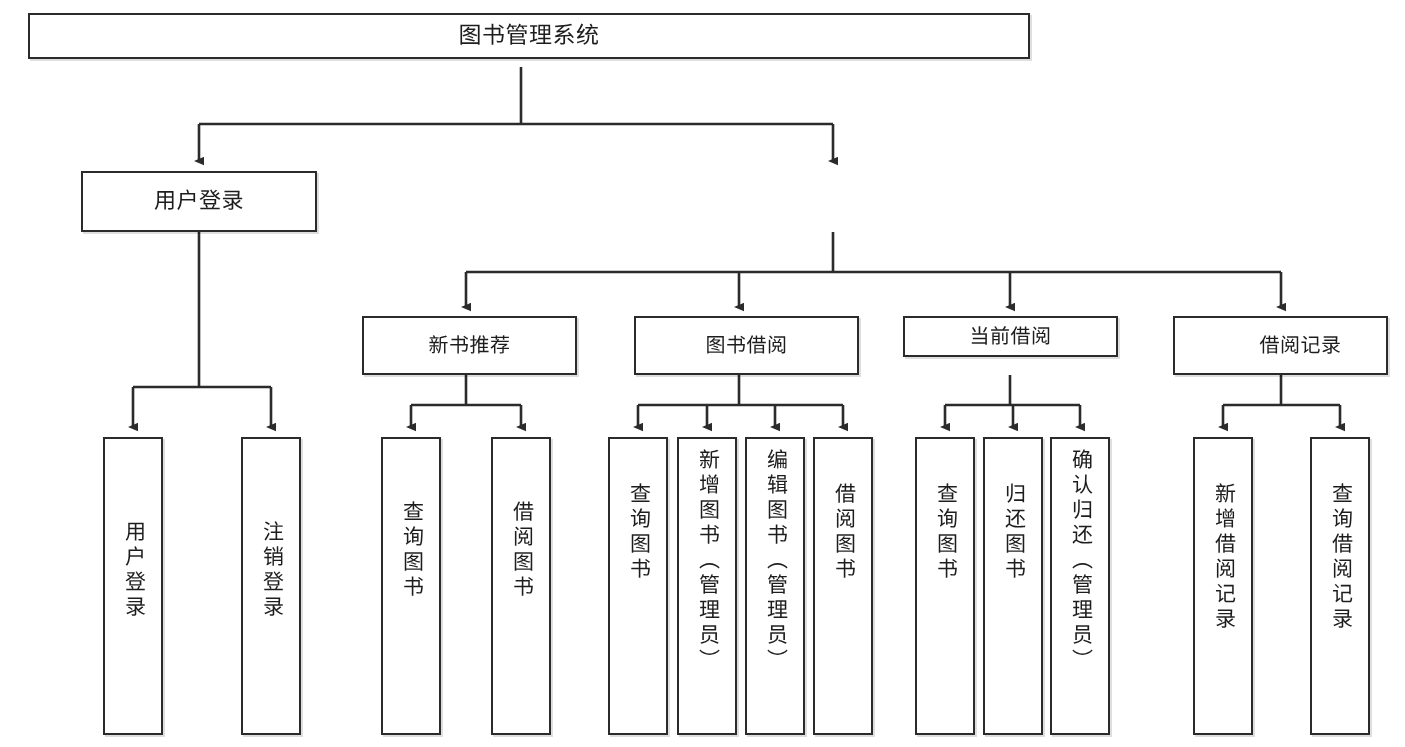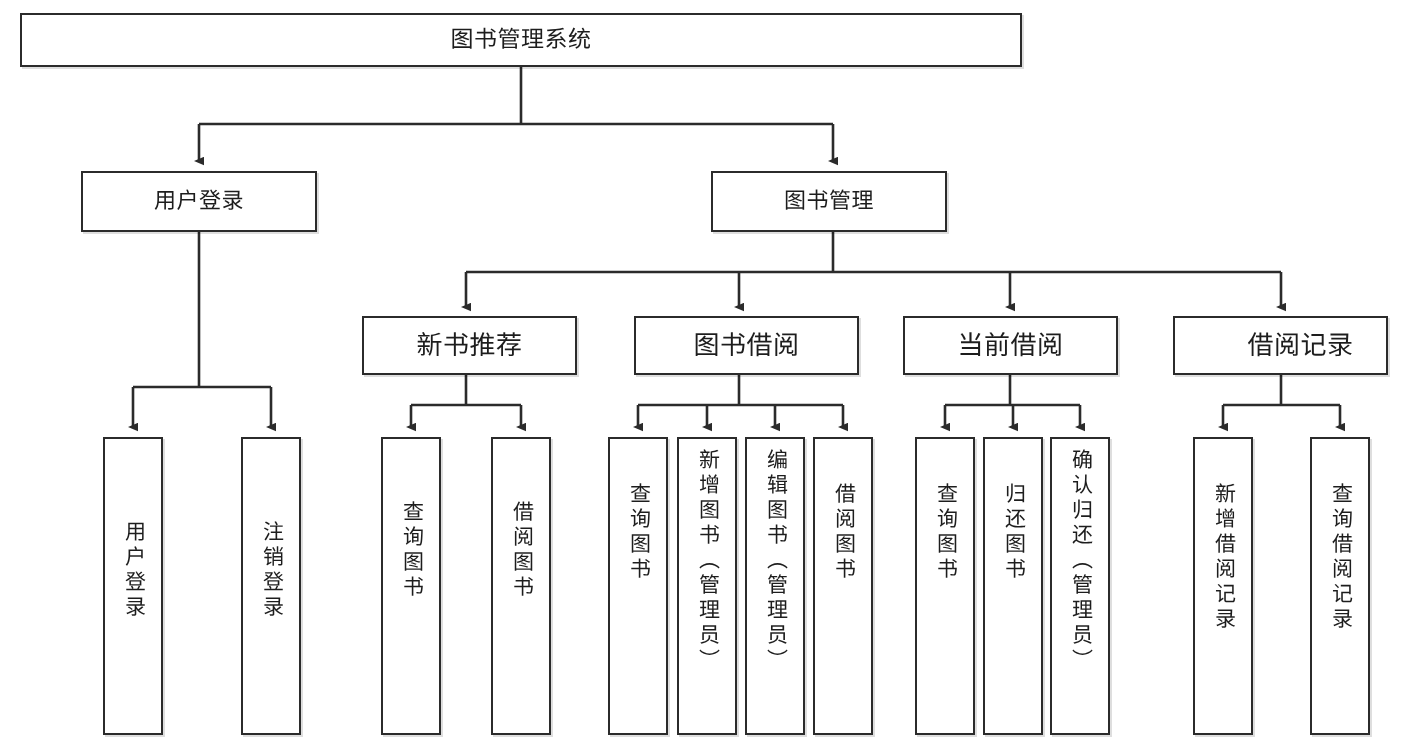--- a/index.html
+++ b/index.html
@@ -44,21 +44,21 @@
     white-space: nowrap;
     letter-spacing: 0.5px;
   }
   .node-root > .node-label {
     font-size: 23px;
   }
   .node-branch > .node-label {
     font-size: 22px;
   }
   .node-group > .node-label {
-    font-size: 26px;
+    font-size: 20px;
   }
   .node-leaf {
     align-items: flex-start;
     justify-content: center;
     padding-top: 4px;
   }
   .node-leaf > .node-label {
     font-size: 21px;
     writing-mode: vertical-rl;
     text-orientation: upright;
@@ -137,38 +137,35 @@
       <path d="M1013,405 L1013,427" marker-end="url(#arrow)"></path>
       <path d="M1080,405 L1080,427" marker-end="url(#arrow)"></path>
 
       <path d="M1281,375 L1281,405"></path>
       <path d="M1223,405 L1340,405"></path>
       <path d="M1223,405 L1223,427" marker-end="url(#arrow)"></path>
       <path d="M1340,405 L1340,427" marker-end="url(#arrow)"></path>
     </g>
   </svg>
 
-  <div class="node-box node-root" style="left:20px; top:13px; width:1002px; height:54px;">
+  <div class="node-box node-root" style="left:28px; top:13px; width:1002px; height:46px;">
     <span class="node-label">图书管理系统</span>
   </div>
 
   <div class="node-box node-branch" style="left:81px; top:171px; width:236px; height:61px;">
     <span class="node-label">用户登录</span>
   </div>
-  <div class="node-box node-branch" style="left:711px; top:171px; width:236px; height:61px;">
-    <span class="node-label">图书管理</span>
-  </div>
 
   <div class="node-box node-group" style="left:362px; top:316px; width:215px; height:59px;">
     <span class="node-label">新书推荐</span>
   </div>
   <div class="node-box node-group" style="left:634px; top:316px; width:225px; height:59px;">
     <span class="node-label">图书借阅</span>
   </div>
-  <div class="node-box node-group" style="left:903px; top:316px; width:215px; height:59px;">
+  <div class="node-box node-group" style="left:903px; top:316px; width:215px; height:41px;">
     <span class="node-label">当前借阅</span>
   </div>
   <div class="node-box node-group" style="left:1173px; top:316px; width:215px; height:59px;padding-left:40px;">
     <span class="node-label">借阅记录</span>
   </div>
 
   <div class="node-box node-leaf leaf-center" style="left:103px; top:437px; width:60px; height:298px;">
     <span class="node-label">用户登录</span>
   </div>
   <div class="node-box node-leaf leaf-center" style="left:241px; top:437px; width:60px; height:298px;">

